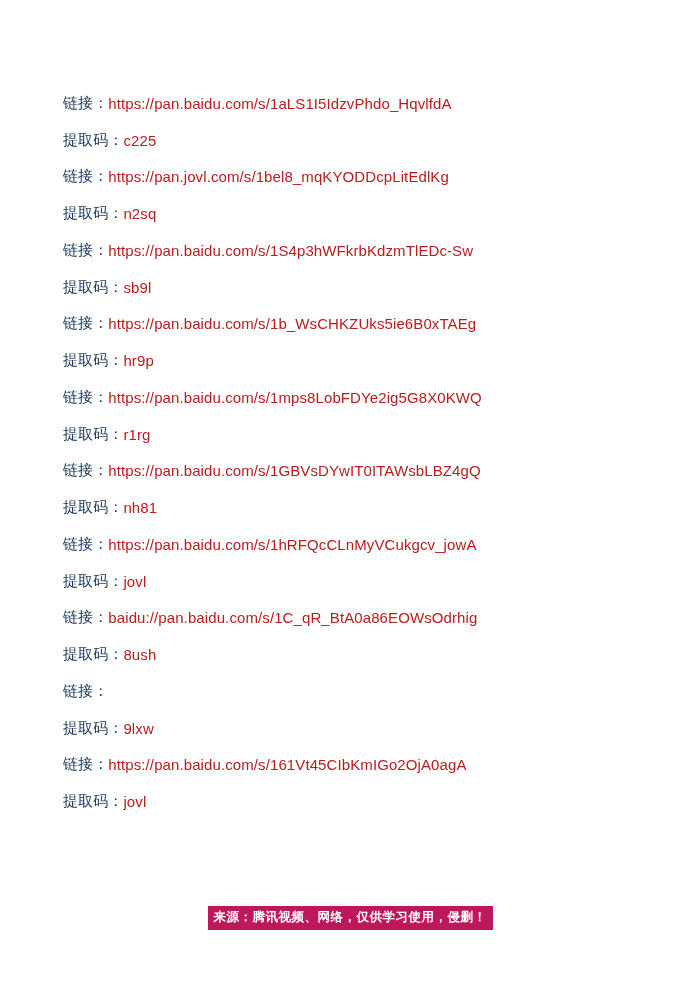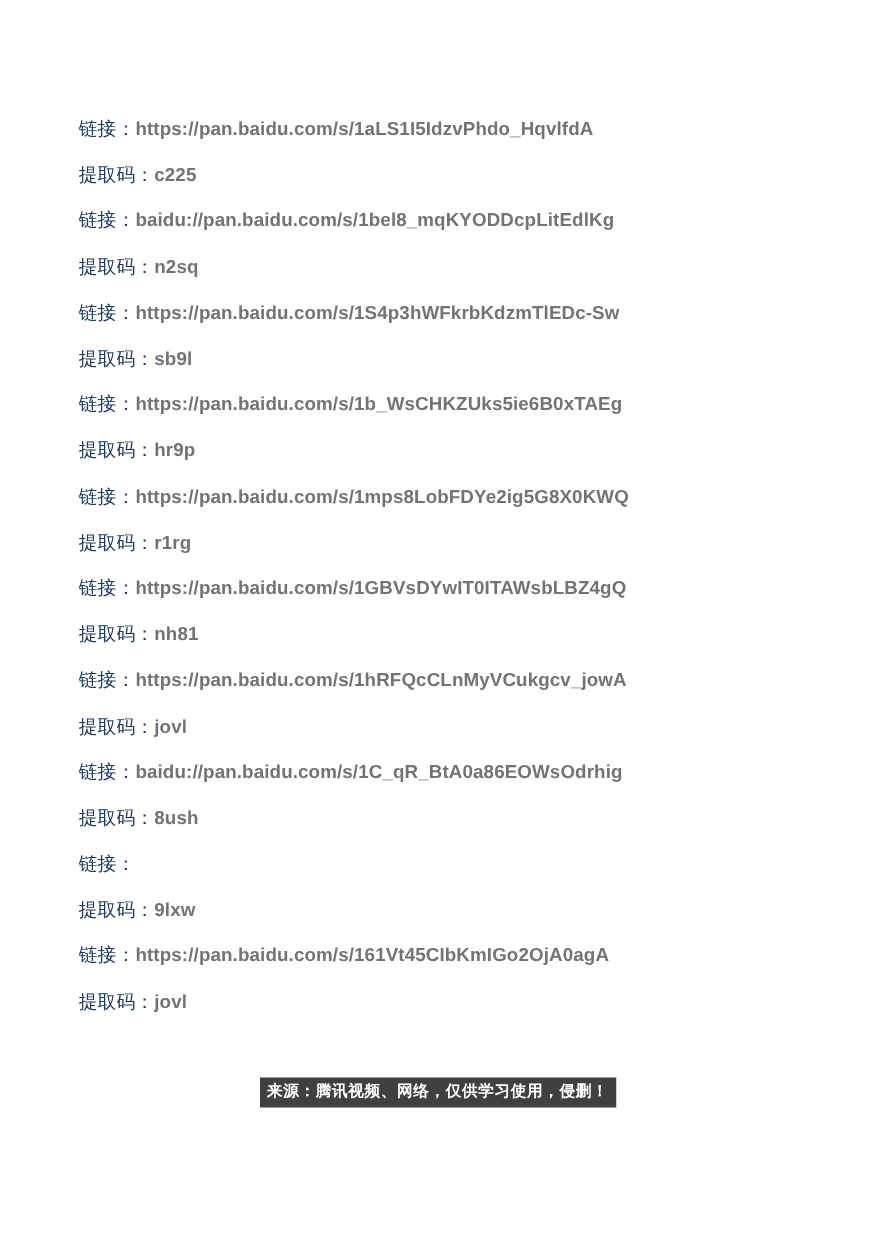--- a/index.html
+++ b/index.html
@@ -27,55 +27,55 @@
     align-items: center;
     font-size: 15px;
     color: #203a5c;
     white-space: nowrap;
     letter-spacing: 0.1px;
   }
   .doc-line .label {
     color: #203a5c;
   }
   .doc-line .value {
-    color: #737373;
-    font-weight: bold;
+    color: #b91c1c;
   }
   .banner-wrap {
     margin-top: 42px;
     text-align: center;
   }
   .banner {
     display: inline-block;
-    background: #404040;
+    background: #be185d;
     color: #ffffff;
     font-size: 12.5px;
     font-weight: bold;
     line-height: 1.25;
     padding: 4px 6px;
     letter-spacing: 0.5px;
+    margin-top: 44px;
   }
 </style>
 </head>
 <body>
 
 <div class="page">
   <div class="content" id="links-list">
 
   <div class="doc-line">
         <span class="label">链接：</span>
         <span class="value">https://pan.baidu.com/s/1aLS1I5IdzvPhdo_HqvlfdA</span>
       </div>
       <div class="doc-line">
         <span class="label">提取码：</span>
         <span class="value">c225</span>
       </div>
       <div class="doc-line">
         <span class="label">链接：</span>
-        <span class="value">baidu://pan.baidu.com/s/1bel8_mqKYODDcpLitEdlKg</span>
+        <span class="value">https://pan.jovl.com/s/1bel8_mqKYODDcpLitEdlKg</span>
       </div>
       <div class="doc-line">
         <span class="label">提取码：</span>
         <span class="value">n2sq</span>
       </div>
       <div class="doc-line">
         <span class="label">链接：</span>
         <span class="value">https://pan.baidu.com/s/1S4p3hWFkrbKdzmTlEDc-Sw</span>
       </div>
       <div class="doc-line">

